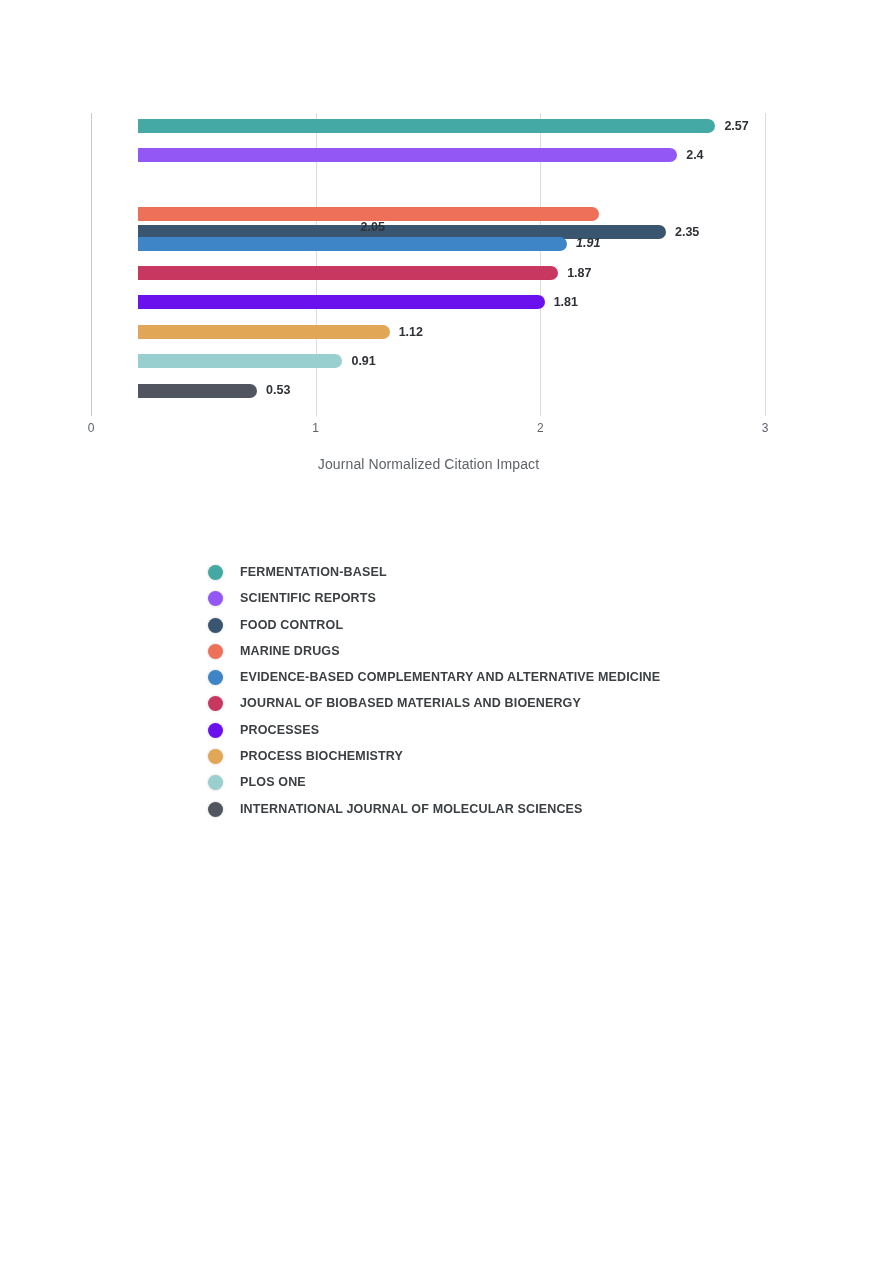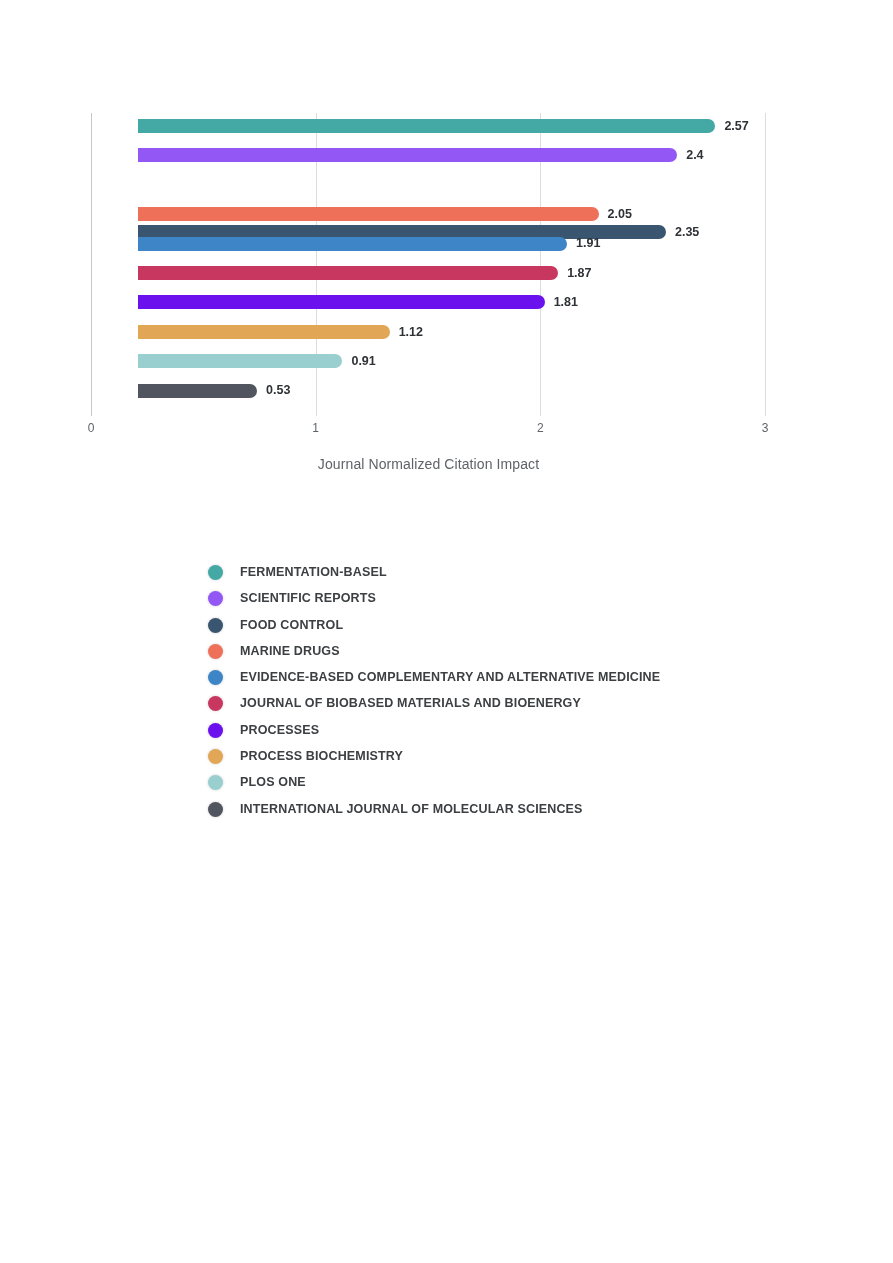--- a/index.html
+++ b/index.html
@@ -140,25 +140,25 @@
           <span class="bar-value">2.57</span>
         </div>
         <div class="bar-row" style="top: 35.4px;">
           <div class="bar" title="SCIENTIFIC REPORTS: 2.4" style="width: 539.2px; background: rgb(146, 87, 245);"></div>
           <span class="bar-value">2.4</span>
         </div>
         <div class="bar-row" style="top: 64.8px; margin-top: 47px;">
           <div class="bar" title="FOOD CONTROL: 2.35" style="width: 527.967px; background: rgb(58, 85, 112);"></div>
           <span class="bar-value">2.35</span>
         </div>
-        <div class="bar-row" style="top: 94.2px;">
+        <div class="bar-row" style="top: 94.2px; flex-direction: column;">
           <div class="bar" title="MARINE DRUGS: 2.05" style="width: 460.567px; background: rgb(238, 112, 89);"></div>
           <span class="bar-value">2.05</span>
         </div>
-        <div class="bar-row" style="top: 123.6px;">
+        <div class="bar-row" style="top: 123.6px; font-style: italic;">
           <div class="bar" title="EVIDENCE-BASED COMPLEMENTARY AND ALTERNATIVE MEDICINE: 1.91" style="width: 429.113px; background: rgb(61, 133, 198);"></div>
           <span class="bar-value">1.91</span>
         </div>
         <div class="bar-row" style="top: 153px;">
           <div class="bar" title="JOURNAL OF BIOBASED MATERIALS AND BIOENERGY: 1.87" style="width: 420.127px; background: rgb(200, 55, 95);"></div>
           <span class="bar-value">1.87</span>
         </div>
         <div class="bar-row" style="top: 182.4px;">
           <div class="bar" title="PROCESSES: 1.81" style="width: 406.647px; background: rgb(106, 17, 238);"></div>
           <span class="bar-value">1.81</span>

